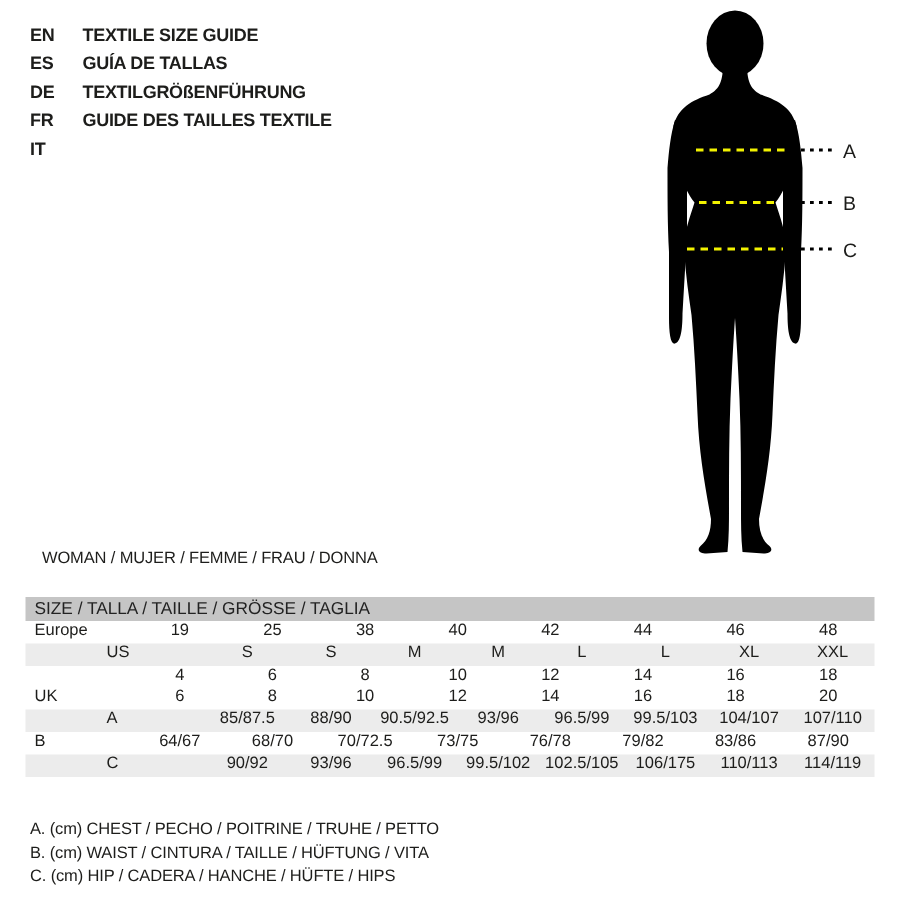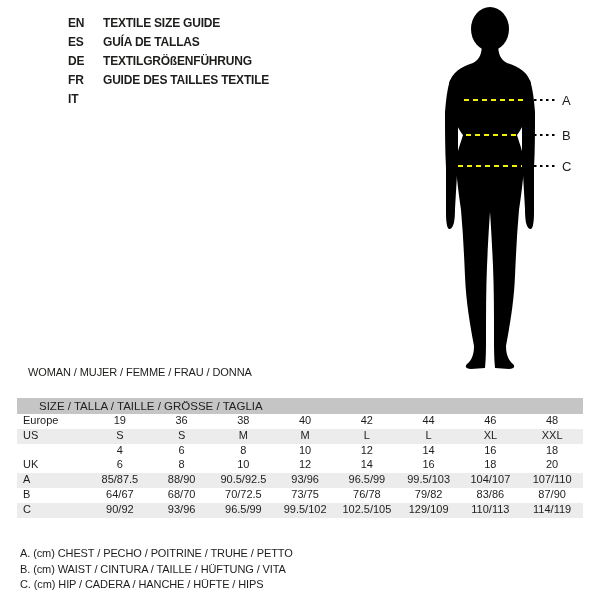--- a/index.html
+++ b/index.html
@@ -1,33 +1,33 @@
 <!DOCTYPE html>
 <html><head>
 <meta charset="utf-8">
 <style>
   html,body{margin:0;padding:0;background:#fff;}
   .canvas{
     position:relative;width:600px;height:600px;background:#ffffff;
     font-family:"Liberation Sans",sans-serif;color:#1d1d1b;overflow:hidden;
   }
   
-  .lang-block{position:absolute;left:20px;top:13px;margin-left:48px;}
+  .lang-block{position:absolute;left:20px;top:13px;}
   .lang-row{display:flex;height:19px;align-items:center;font-weight:bold;font-size:12px;letter-spacing:-0.2px;}
   .lang-code{width:35px;flex:0 0 35px;}
   
   .figure-svg{position:absolute;left:400px;top:4px;width:200px;height:372px;}
   .figure-svg text{font-family:"Liberation Sans",sans-serif;font-size:13px;fill:#1d1d1b;}
   
   .woman-title{position:absolute;left:28px;top:366px;font-weight:normal;font-size:11px;letter-spacing:-0.1px;}
   
   .size-table{position:absolute;left:17px;top:398px;width:566px;font-size:11px;}
-  .thead{background:#c5c5c5;height:16px;display:flex;align-items:center;padding-left:22px;font-size:11.5px;color:#222;}
+  .thead{background:#c5c5c5;height:16px;display:flex;align-items:center;padding-left:6px;font-size:11.5px;color:#222;}
   .trow{display:flex;height:14.8px;align-items:flex-start;}
-  .trow.alt{background:#ececec;}
+  .trow.alt{background:#ececec;padding-left:48px;}
   .tlabel{flex:0 0 66px;width:66px;padding-left:6px;}
   .tcell{flex:1;text-align:center;}
   
   .legend{position:absolute;left:20px;top:546px;font-weight:normal;font-size:11px;line-height:15.5px;letter-spacing:-0.1px;}
 </style>
 </head>
 <body>
 
 <div class="canvas">
 
@@ -98,21 +98,21 @@
   </svg>
 
   <div class="woman-title">WOMAN / MUJER / FEMME / FRAU / DONNA</div>
 
   <div class="size-table">
     <div class="thead">SIZE / TALLA / TAILLE / GRÖSSE / TAGLIA</div>
 
     <div class="trow">
       <span class="tlabel">Europe</span>
       <span class="tcell">19</span>
-      <span class="tcell">36</span>
+      <span class="tcell">25</span>
       <span class="tcell">38</span>
       <span class="tcell">40</span>
       <span class="tcell">42</span>
       <span class="tcell">44</span>
       <span class="tcell">46</span>
       <span class="tcell">48</span>
     </div>
 
     <div class="trow alt">
       <span class="tlabel">US</span>
@@ -174,21 +174,21 @@
       <span class="tcell">87/90</span>
     </div>
 
     <div class="trow alt">
       <span class="tlabel">C</span>
       <span class="tcell">90/92</span>
       <span class="tcell">93/96</span>
       <span class="tcell">96.5/99</span>
       <span class="tcell">99.5/102</span>
       <span class="tcell">102.5/105</span>
-      <span class="tcell">129/109</span>
+      <span class="tcell">106/175</span>
       <span class="tcell">110/113</span>
       <span class="tcell">114/119</span>
     </div>
   </div>
 
   <div class="legend">
     <div>A. (cm) CHEST / PECHO / POITRINE / TRUHE / PETTO</div>
     <div>B. (cm) WAIST / CINTURA / TAILLE / HÜFTUNG / VITA</div>
     <div>C. (cm) HIP / CADERA / HANCHE / HÜFTE / HIPS</div>
   </div>

